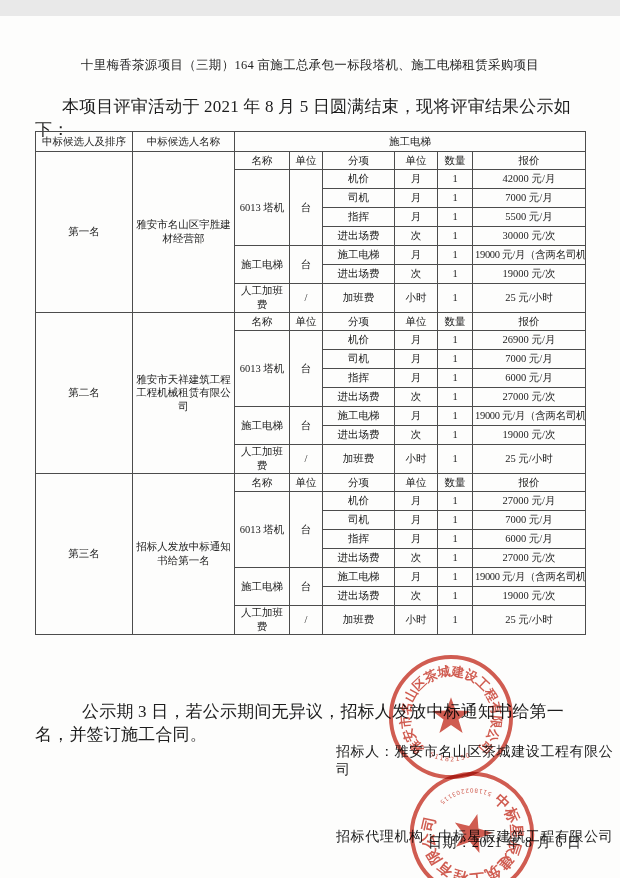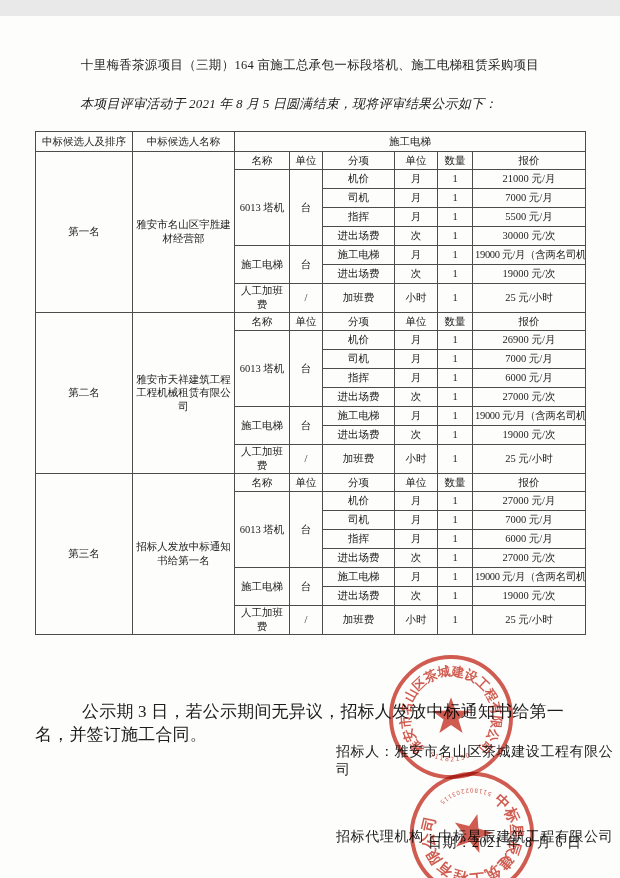--- a/index.html
+++ b/index.html
@@ -6,22 +6,22 @@
   .page{
     position:relative;width:620px;height:878px;background:#fdfdfc;
     font-family:"Liberation Serif","DejaVu Serif",serif;color:#1d1d1d;
     overflow:hidden;margin:16px auto;
   }
   .doc-title{
     position:absolute;top:41px;left:35px;width:550px;
     text-align:center;font-size:12.5px;letter-spacing:.3px;font-weight:500;
   }
   .intro{
-    position:absolute;top:79px;left:53px;width:550px;
-    font-size:13px;text-indent:27px;letter-spacing:.2px;font-style:italic;
+    position:absolute;top:79px;left:35px;width:550px;
+    font-size:17px;text-indent:27px;letter-spacing:.2px;
   }
   table.bid{
     position:absolute;top:115px;left:35px;width:550px;
     border-collapse:collapse;table-layout:fixed;border-radius:30px;
   }
   table.bid td{
     border:1px solid #4c4c4c;text-align:center;vertical-align:middle;
     font-size:10.5px;padding:0 2px;line-height:1.3;overflow:hidden;
   }
   tr.h-hdr{height:20px} tr.h-sub{height:18px} tr.h-row{height:19px} tr.h-ot{height:29px}
@@ -76,21 +76,21 @@
       <td>单位</td>
       <td>数量</td>
       <td>报价</td>
     </tr>
     <tr class="h-row">
       <td rowspan="4">6013 塔机</td>
       <td rowspan="4">台</td>
       <td>机价</td>
       <td>月</td>
       <td>1</td>
-      <td>21000 元/月</td>
+      <td>42000 元/月</td>
     </tr>
     <tr class="h-row">
       <td>司机</td>
       <td>月</td>
       <td>1</td>
       <td>7000 元/月</td>
     </tr>
     <tr class="h-row">
       <td>指挥</td>
       <td>月</td>

